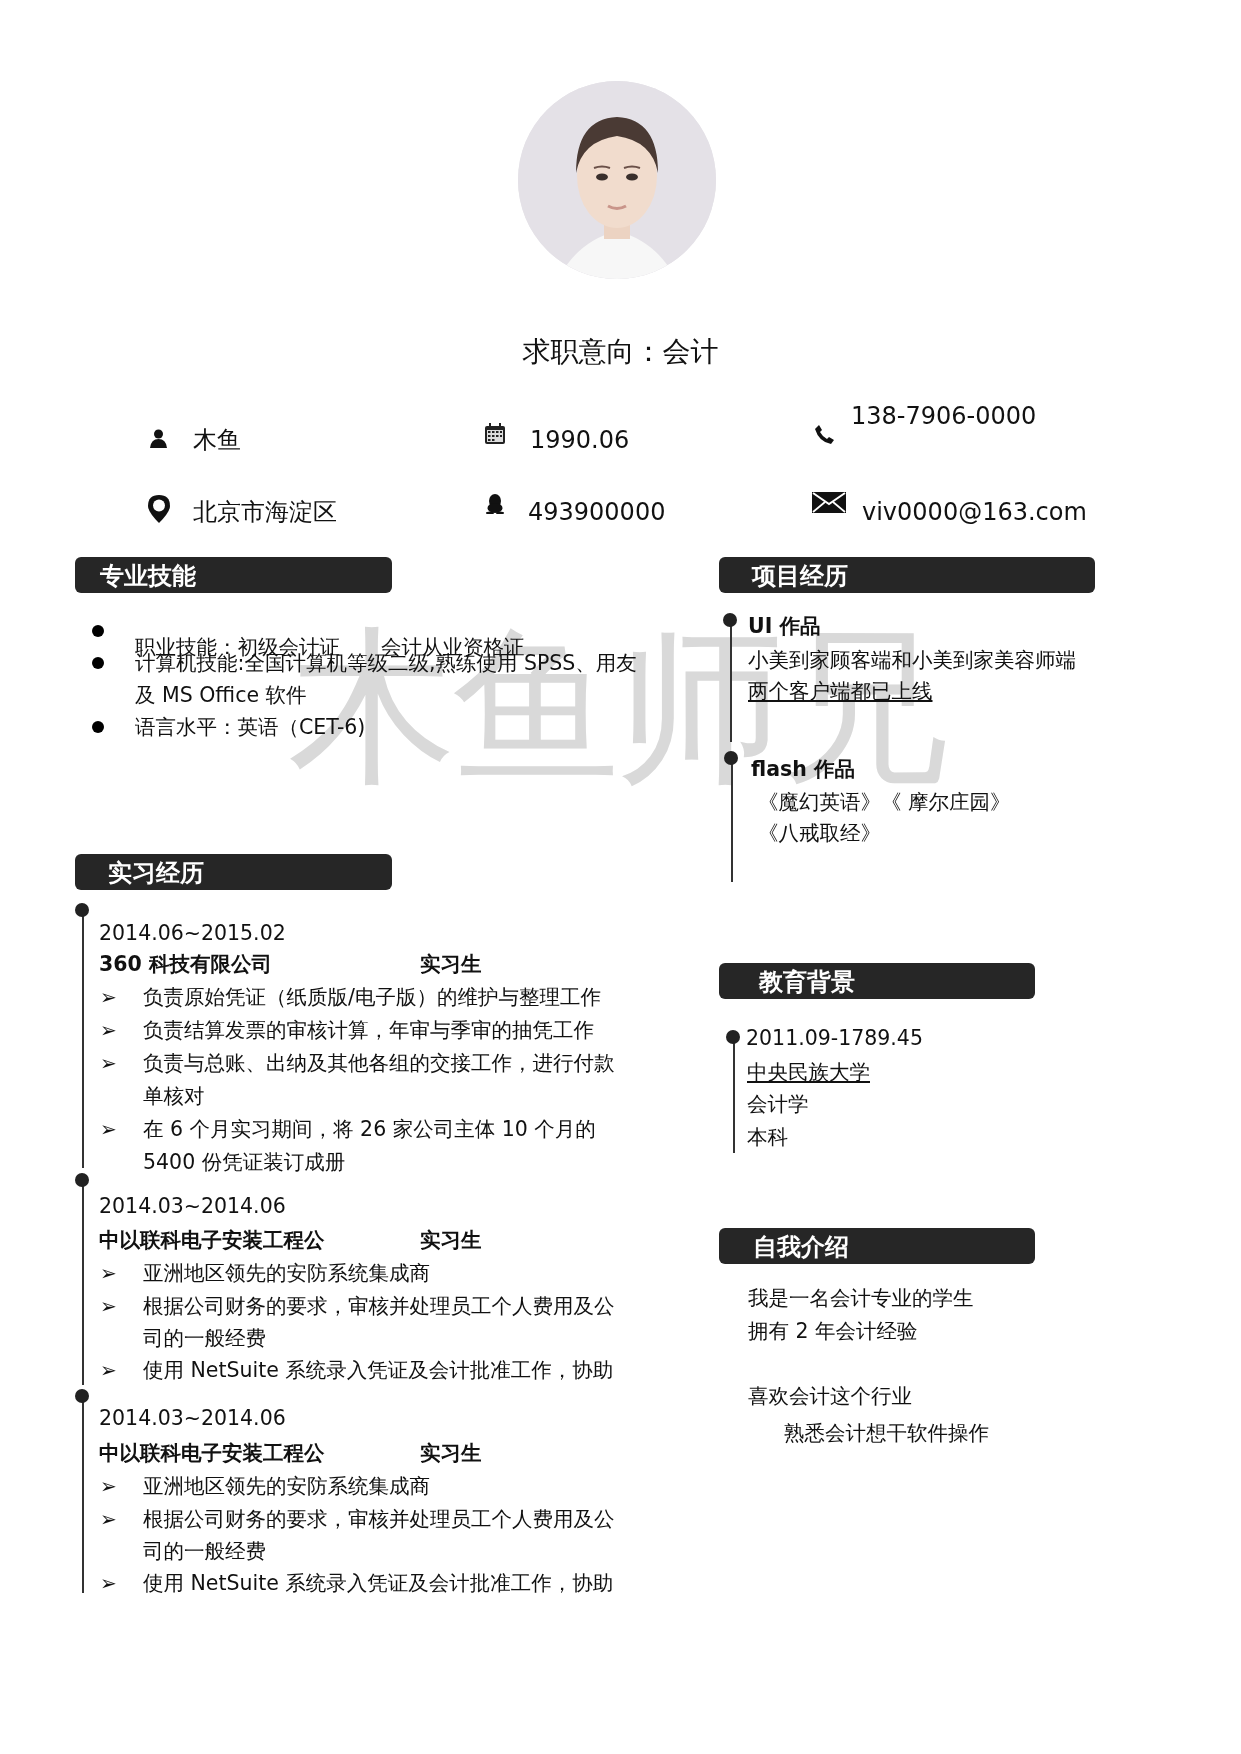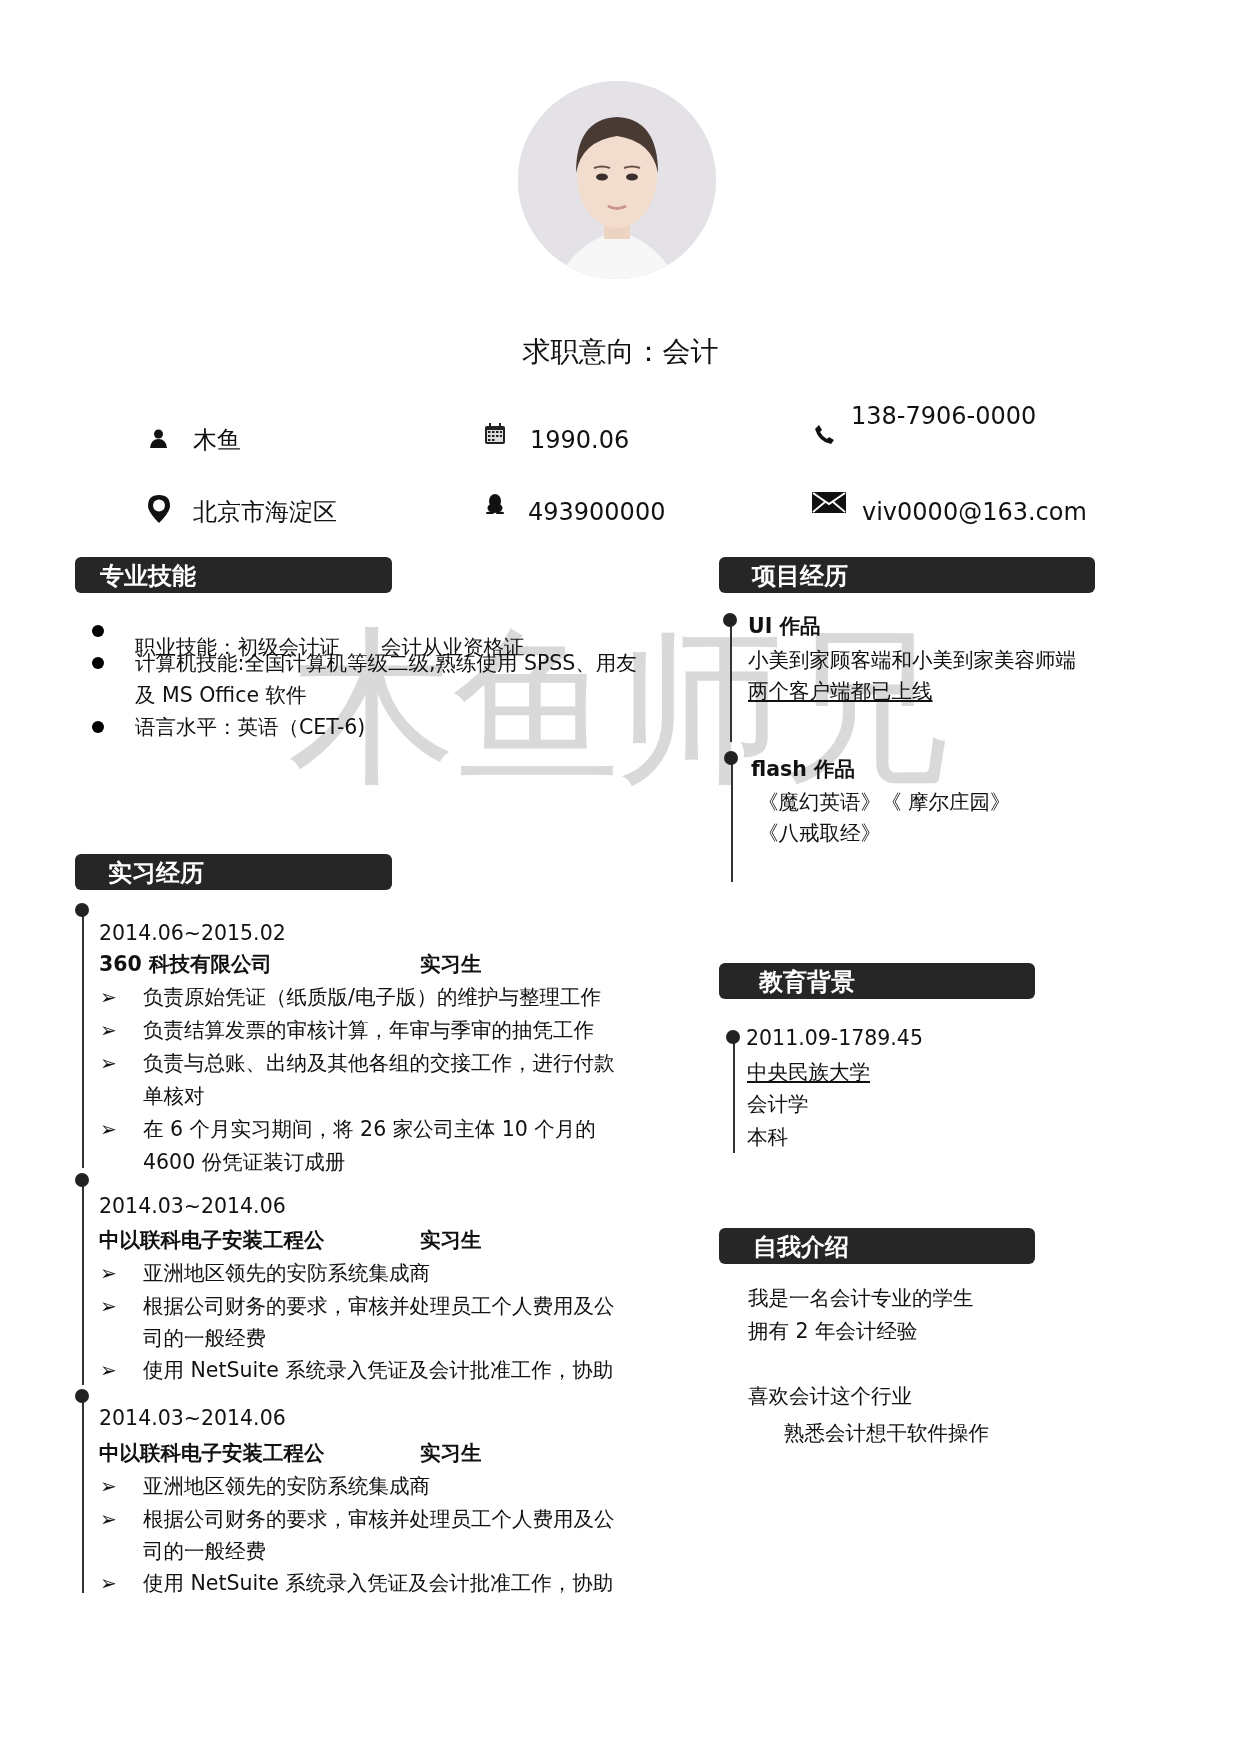--- a/index.html
+++ b/index.html
@@ -133,21 +133,21 @@
   <div class="txt bold" style="left:420px;top:950px;">实习生</div>
   <div class="arrow" style="left:100px;top:983px;">➢</div>
   <div class="txt" style="left:143px;top:983px;">负责原始凭证（纸质版/电子版）的维护与整理工作</div>
   <div class="arrow" style="left:100px;top:1016px;">➢</div>
   <div class="txt" style="left:143px;top:1016px;">负责结算发票的审核计算，年审与季审的抽凭工作</div>
   <div class="arrow" style="left:100px;top:1049px;">➢</div>
   <div class="txt" style="left:143px;top:1049px;">负责与总账、出纳及其他各组的交接工作，进行付款</div>
   <div class="txt" style="left:143px;top:1082px;">单核对</div>
   <div class="arrow" style="left:100px;top:1115px;">➢</div>
   <div class="txt" style="left:143px;top:1115px;">在 6 个月实习期间，将 26 家公司主体 10 个月的</div>
-  <div class="txt" style="left:143px;top:1148px;">4600 份凭证装订成册</div>
+  <div class="txt" style="left:143px;top:1148px;">5400 份凭证装订成册</div>
 
   <div class="vline" style="left:82px;top:1180px;height:205px;"></div>
   <div class="dot" style="left:75px;top:1173px;"></div>
   <div class="txt" style="left:99px;top:1192px;">2014.03~2014.06</div>
   <div class="txt bold" style="left:99px;top:1226px;">中以联科电子安装工程公</div>
   <div class="txt bold" style="left:420px;top:1226px;">实习生</div>
   <div class="arrow" style="left:100px;top:1259px;">➢</div>
   <div class="txt" style="left:143px;top:1259px;">亚洲地区领先的安防系统集成商</div>
   <div class="arrow" style="left:100px;top:1292px;">➢</div>
   <div class="txt" style="left:143px;top:1292px;">根据公司财务的要求，审核并处理员工个人费用及公</div>

